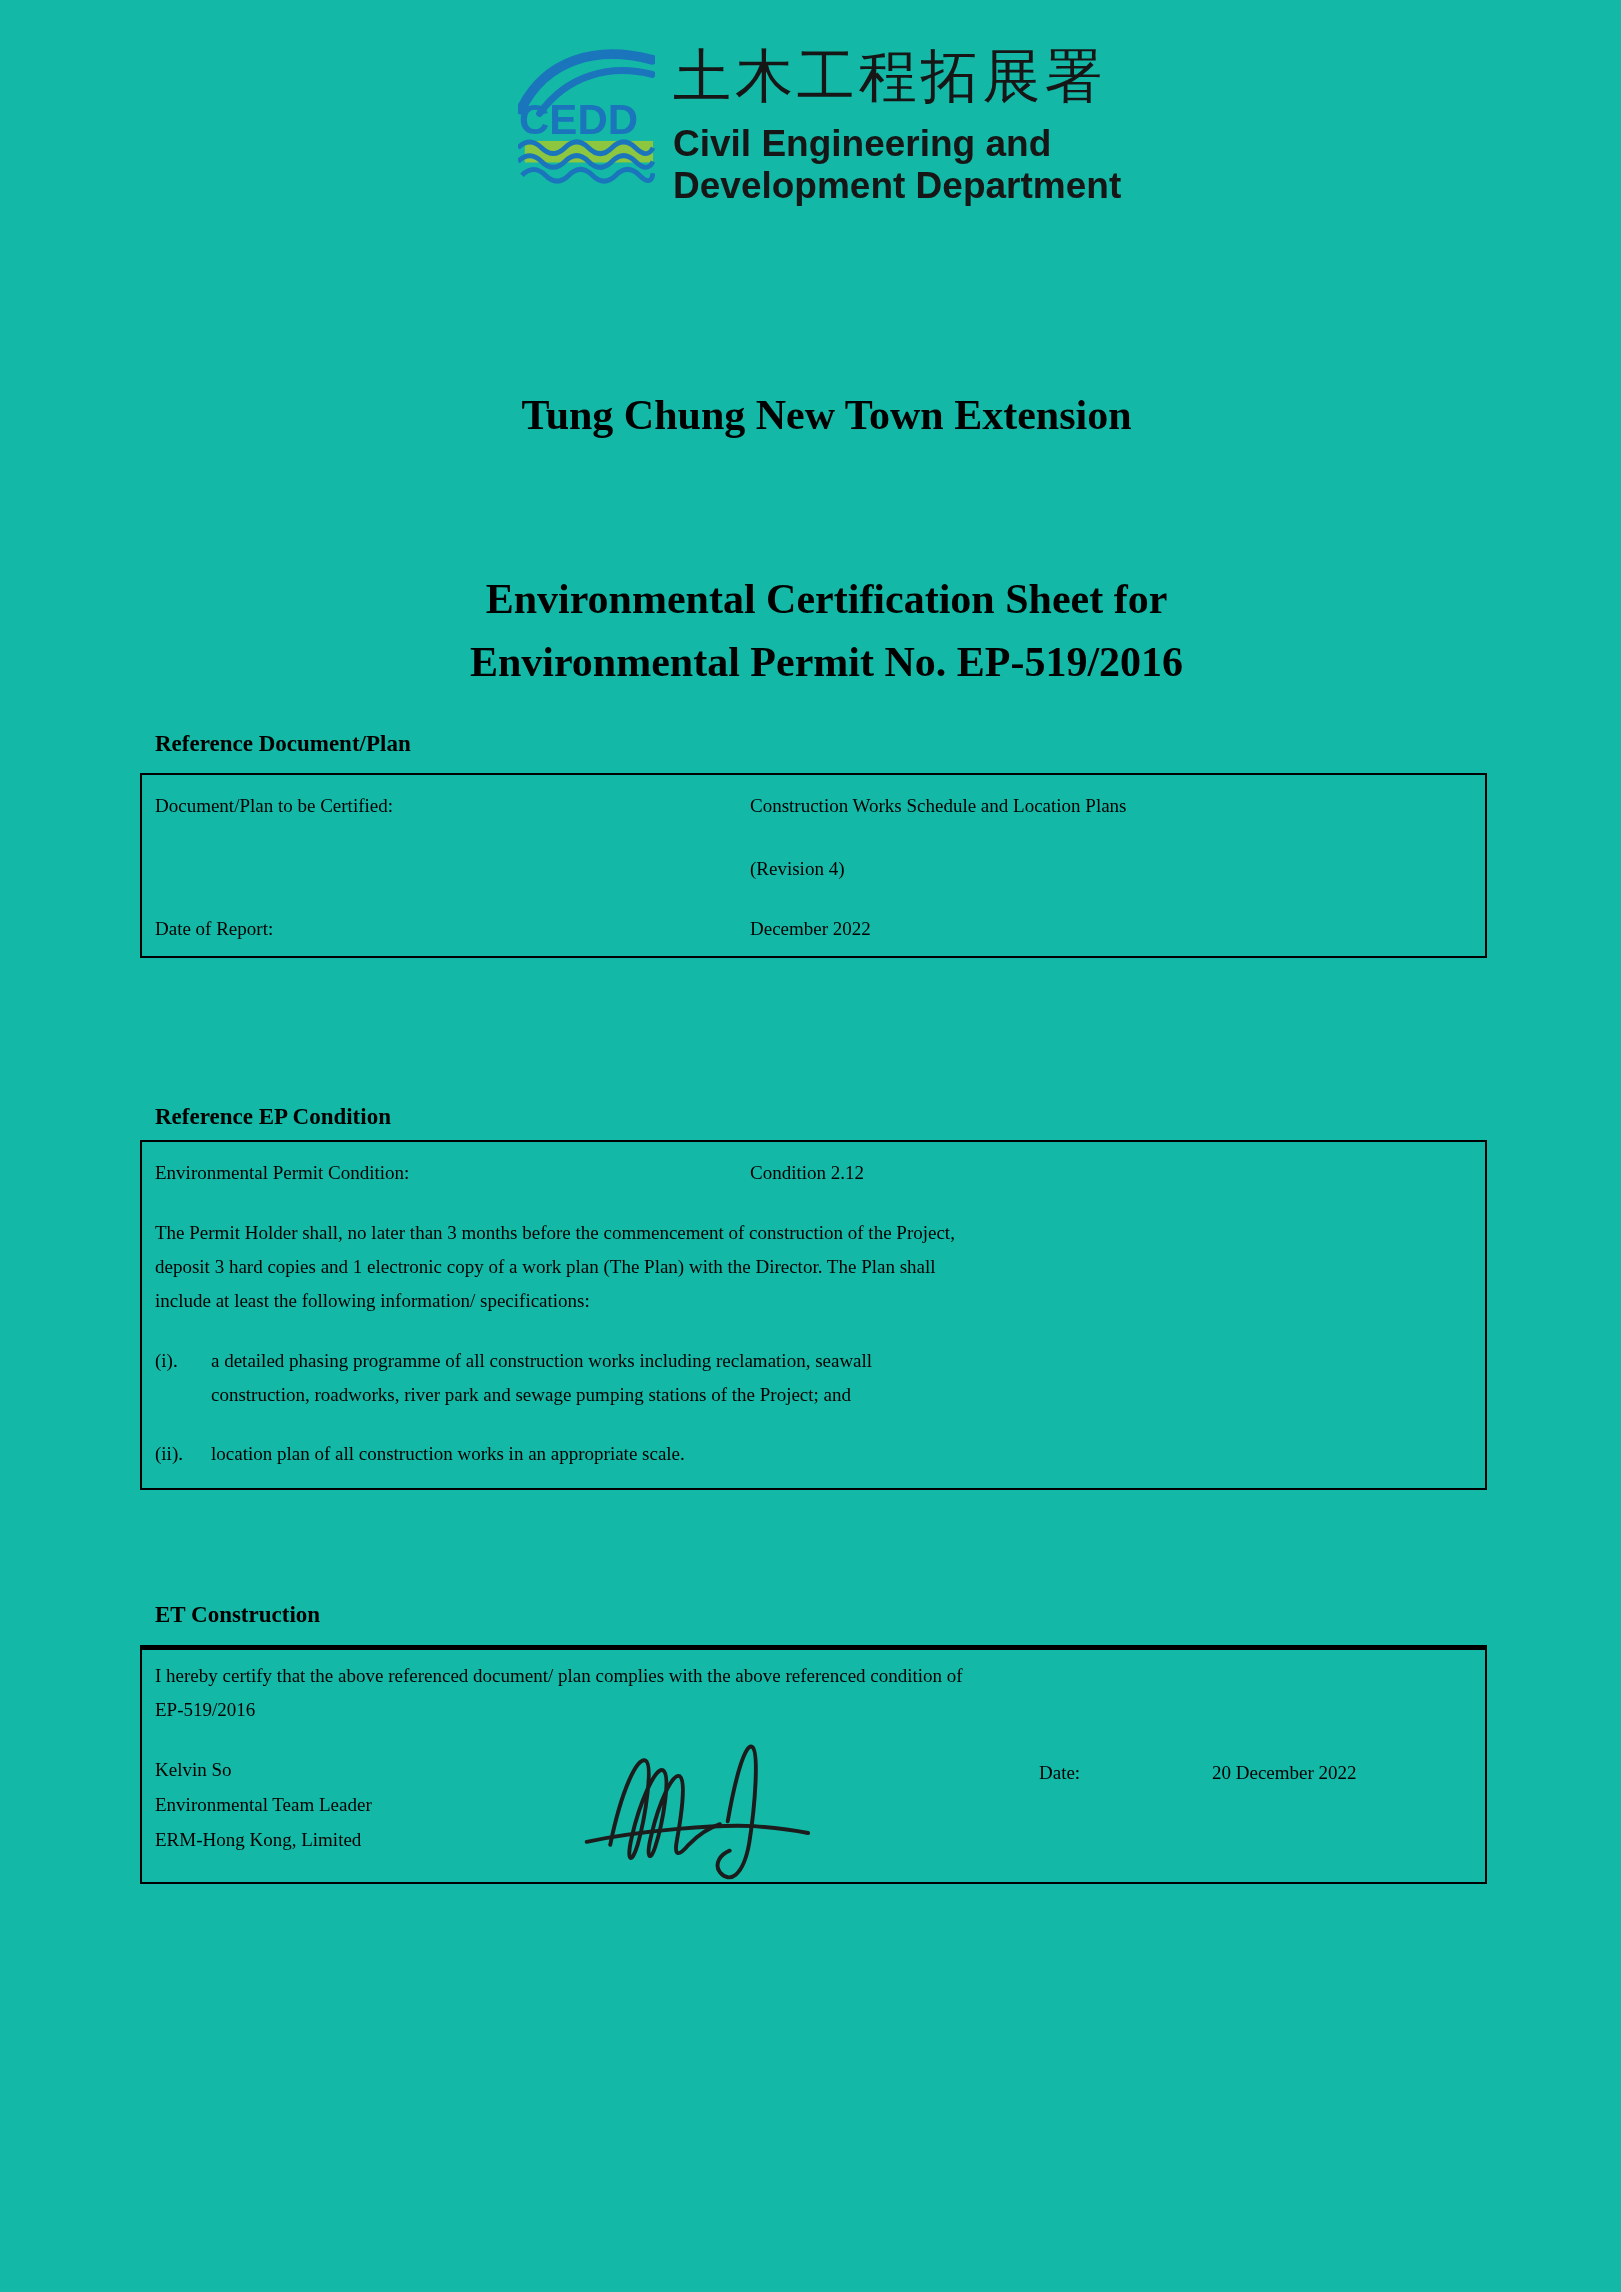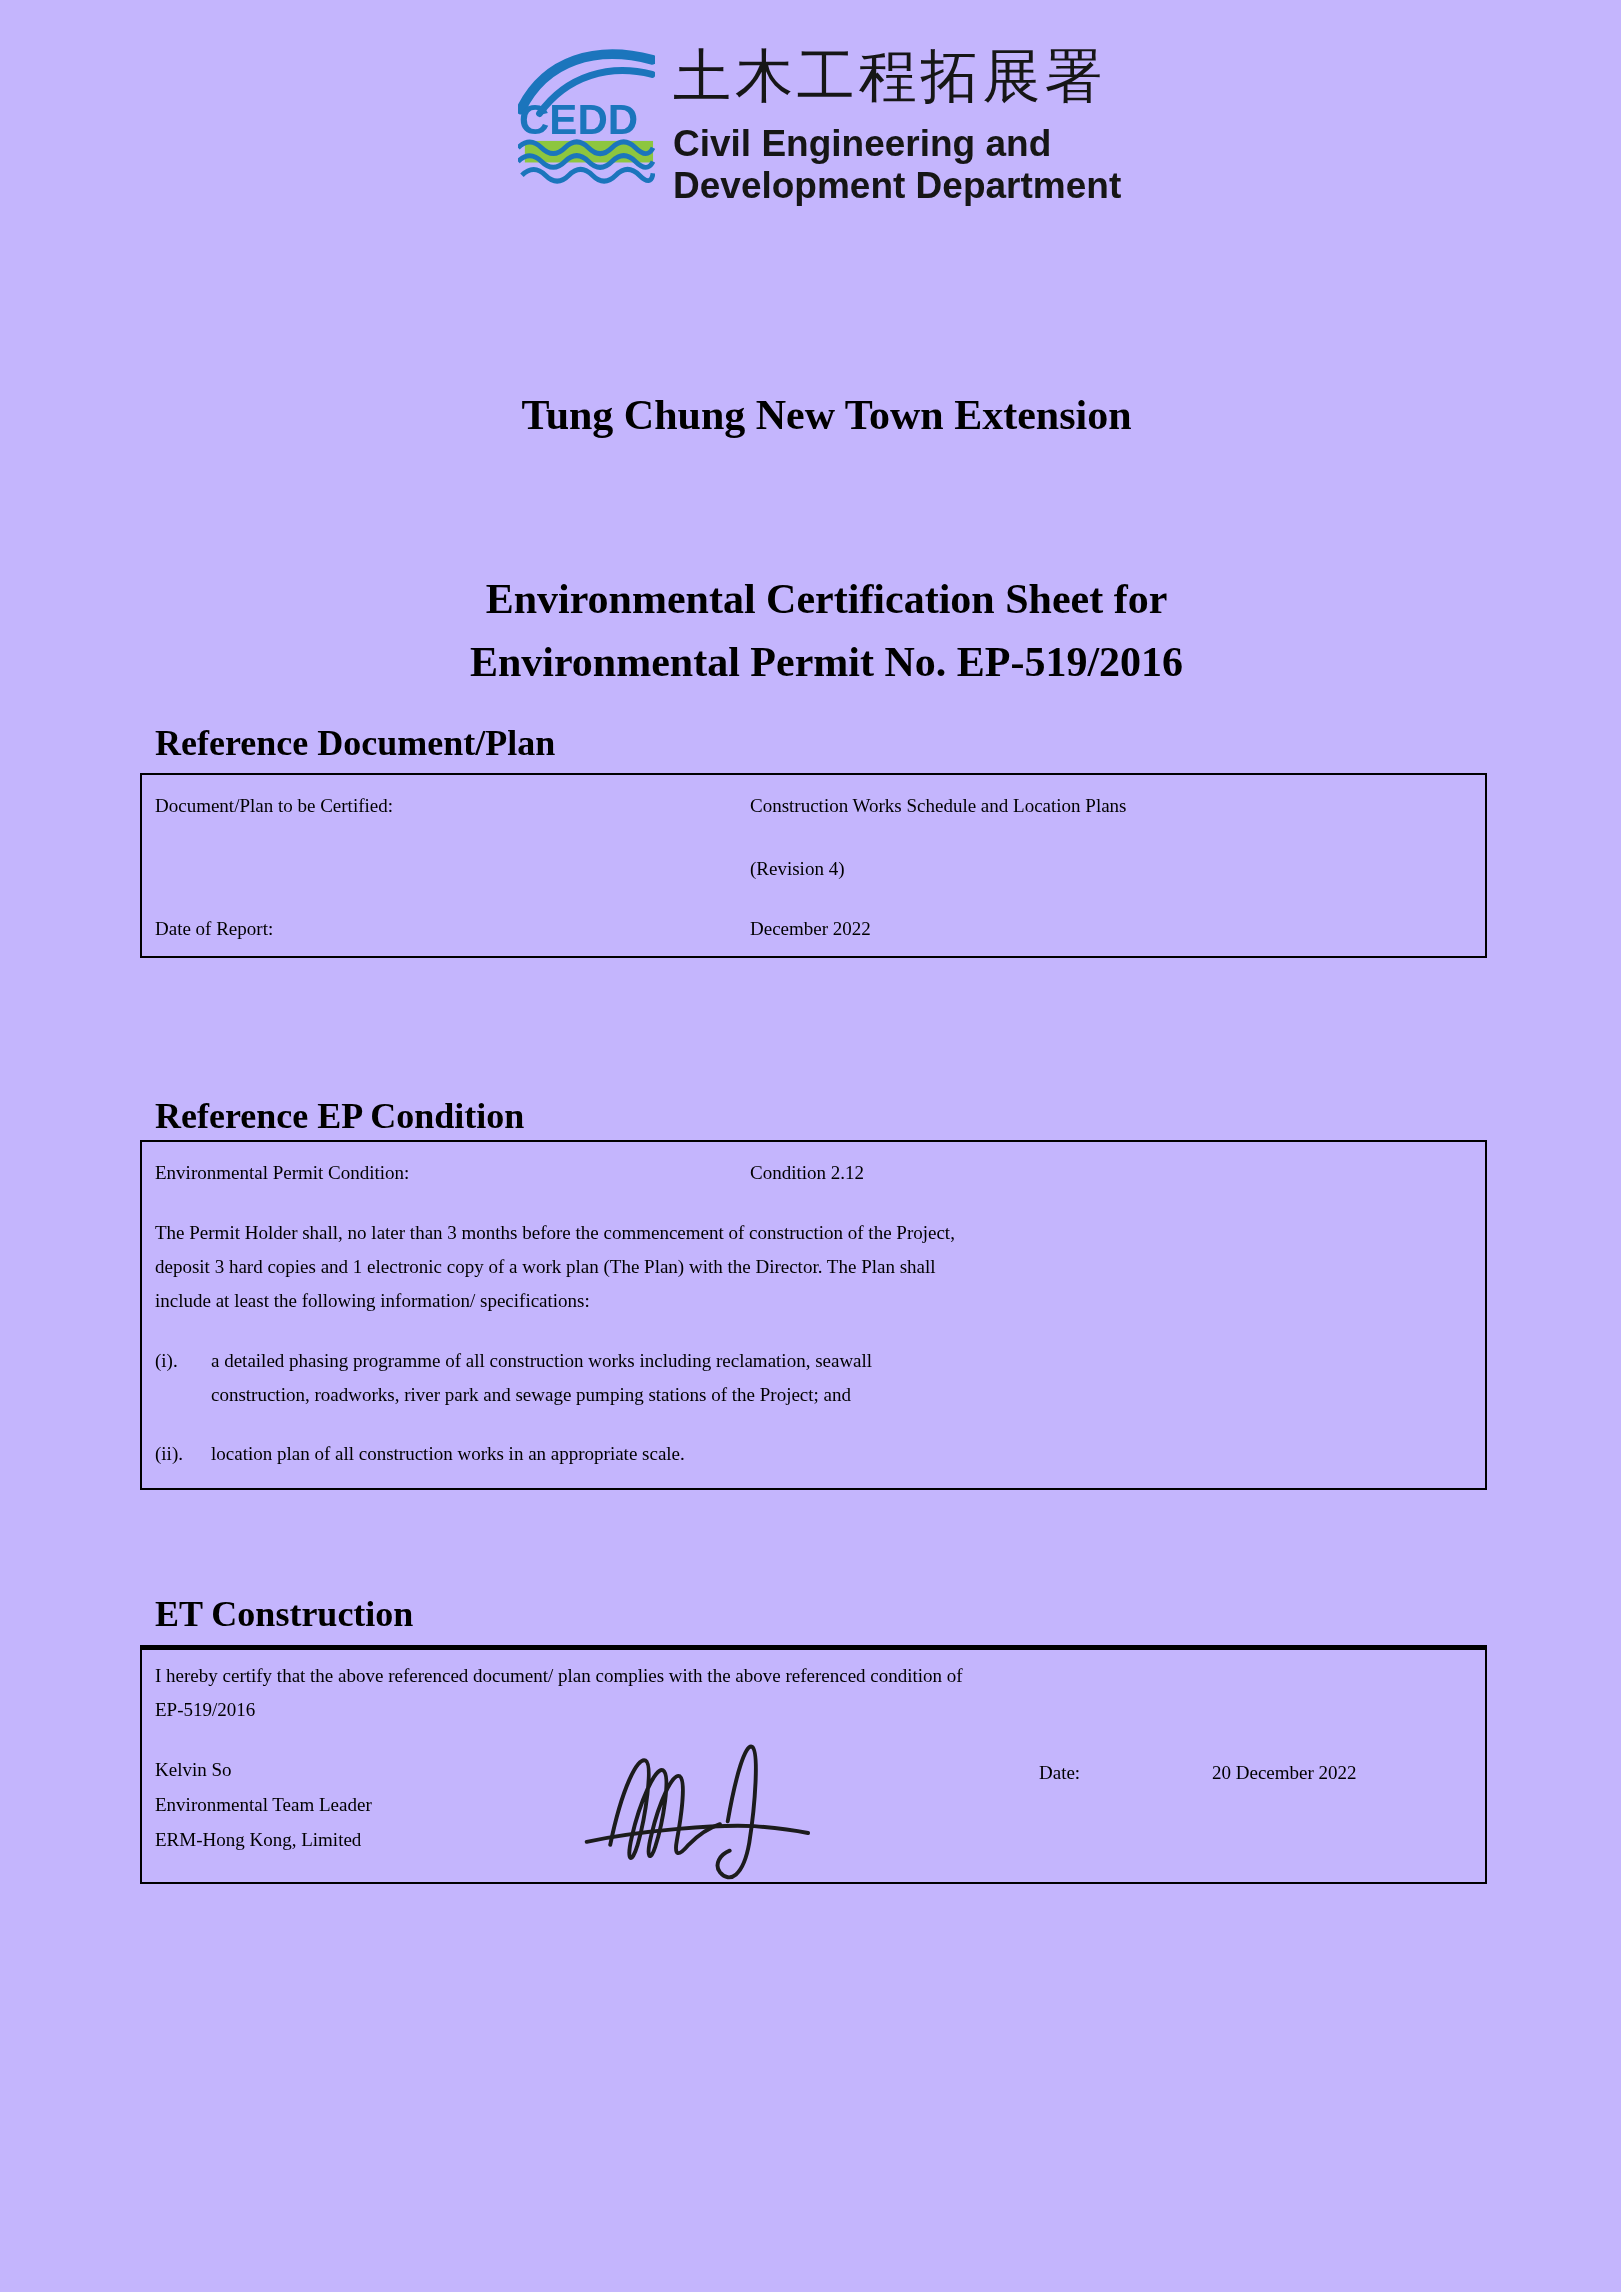--- a/index.html
+++ b/index.html
@@ -1,17 +1,17 @@
 <!DOCTYPE html>
 <html><head>
 <meta charset="utf-8">
 <style>
   html,body{margin:0;padding:0;background:#e8e8e8;}
   .page{
-    position:relative;width:1621px;height:2293px;background:#c4b5fd;
+    position:relative;width:1621px;height:2293px;background:#14b8a6;
     margin:0 auto;overflow:hidden;
     font-family:"Liberation Serif","DejaVu Serif",serif;color:#000;
   }
   .abs{position:absolute;}
   
   .logo-graphic{left:518px;top:47px;width:137px;height:137px;}
   .logo-cn{
     left:673px;top:51px;font-family:"DejaVu Sans","Liberation Sans",sans-serif;
     font-size:58px;line-height:51px;letter-spacing:3.9px;color:#161616;white-space:nowrap;
   }
@@ -19,21 +19,21 @@
     left:673px;font-family:"Liberation Sans","DejaVu Sans",sans-serif;
     font-size:37px;font-weight:bold;line-height:41px;color:#161616;white-space:nowrap;
   }
   
   .title{
     left:16px;width:1621px;text-align:center;font-weight:bold;
     font-size:42px;line-height:55px;white-space:nowrap;
   }
   .title2{line-height:63px;}
   
-  .h-section{left:155px;font-size:36px;font-weight:bold;line-height:33px;white-space:nowrap;}
+  .h-section{left:155px;font-size:23px;font-weight:bold;line-height:33px;white-space:nowrap;}
   .box{left:140px;width:1347px;border:2.9px solid #000;box-sizing:border-box;background:transparent;}
   .txt{font-size:19px;line-height:34px;white-space:nowrap;}
   .lbl{left:155px;}
   .val{left:750px;}
   .lines div{height:34px;}
   
   .sig{left:573px;top:1727px;width:284px;height:167px;}
 </style>
 </head>
 <body>

